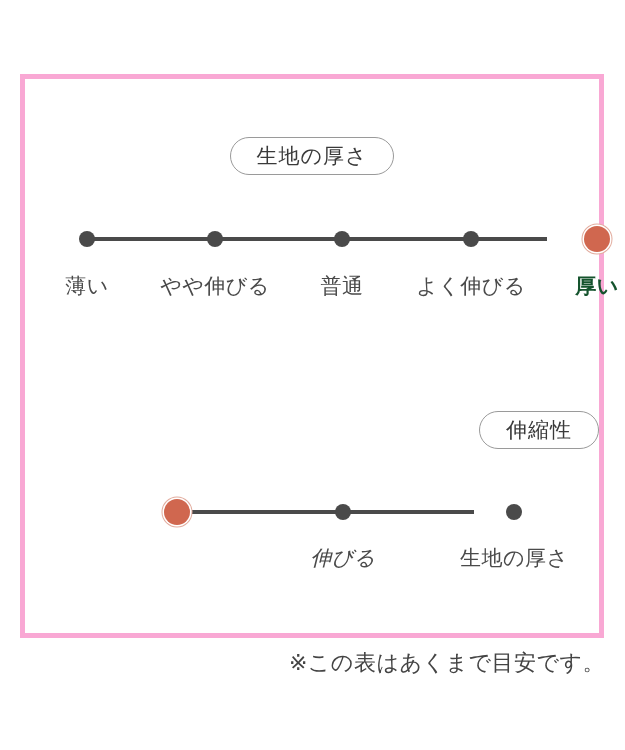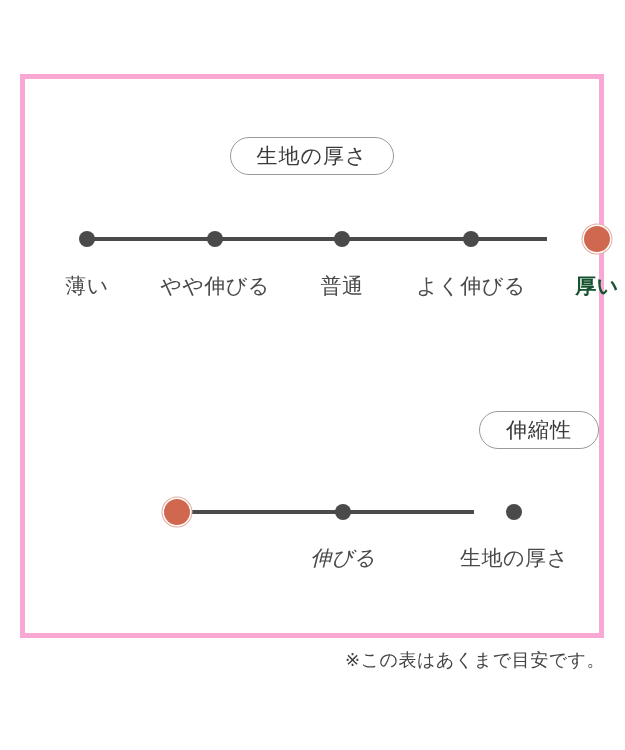--- a/index.html
+++ b/index.html
@@ -101,21 +101,21 @@
   .scale-label.selected {
     font-weight: bold;
     color: #14532d;
   }
 
   
   .footnote {
     position: absolute;
     right: 20px;
     top: 648px;
-    font-size: 18px;
+    font-size: 22px;
     color: #444444;
     letter-spacing: 0.5px;
     white-space: nowrap;
   }
 </style>
 </head>
 <body>
 
 <div class="spec-card">
 

